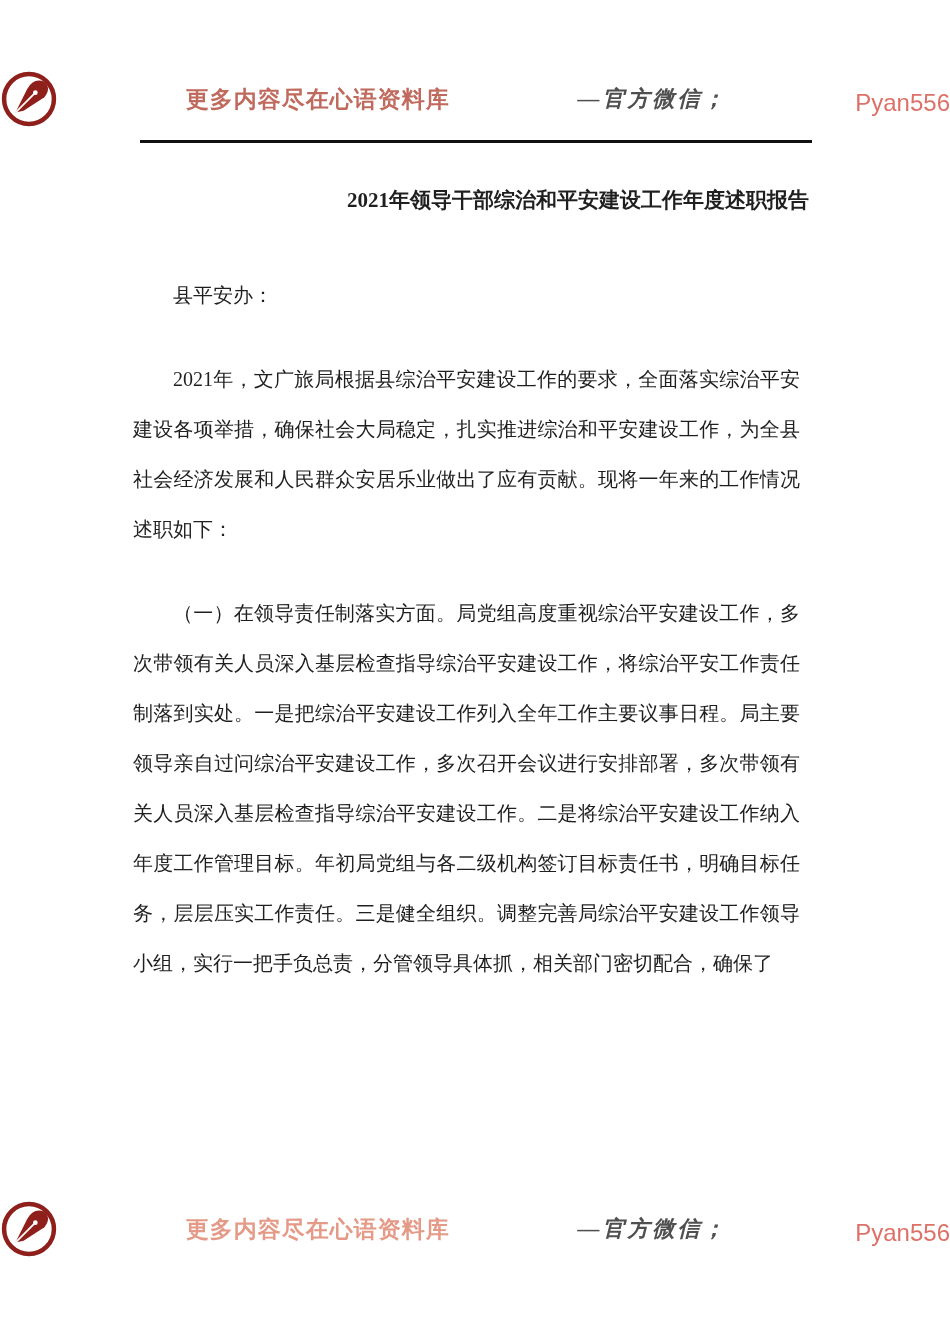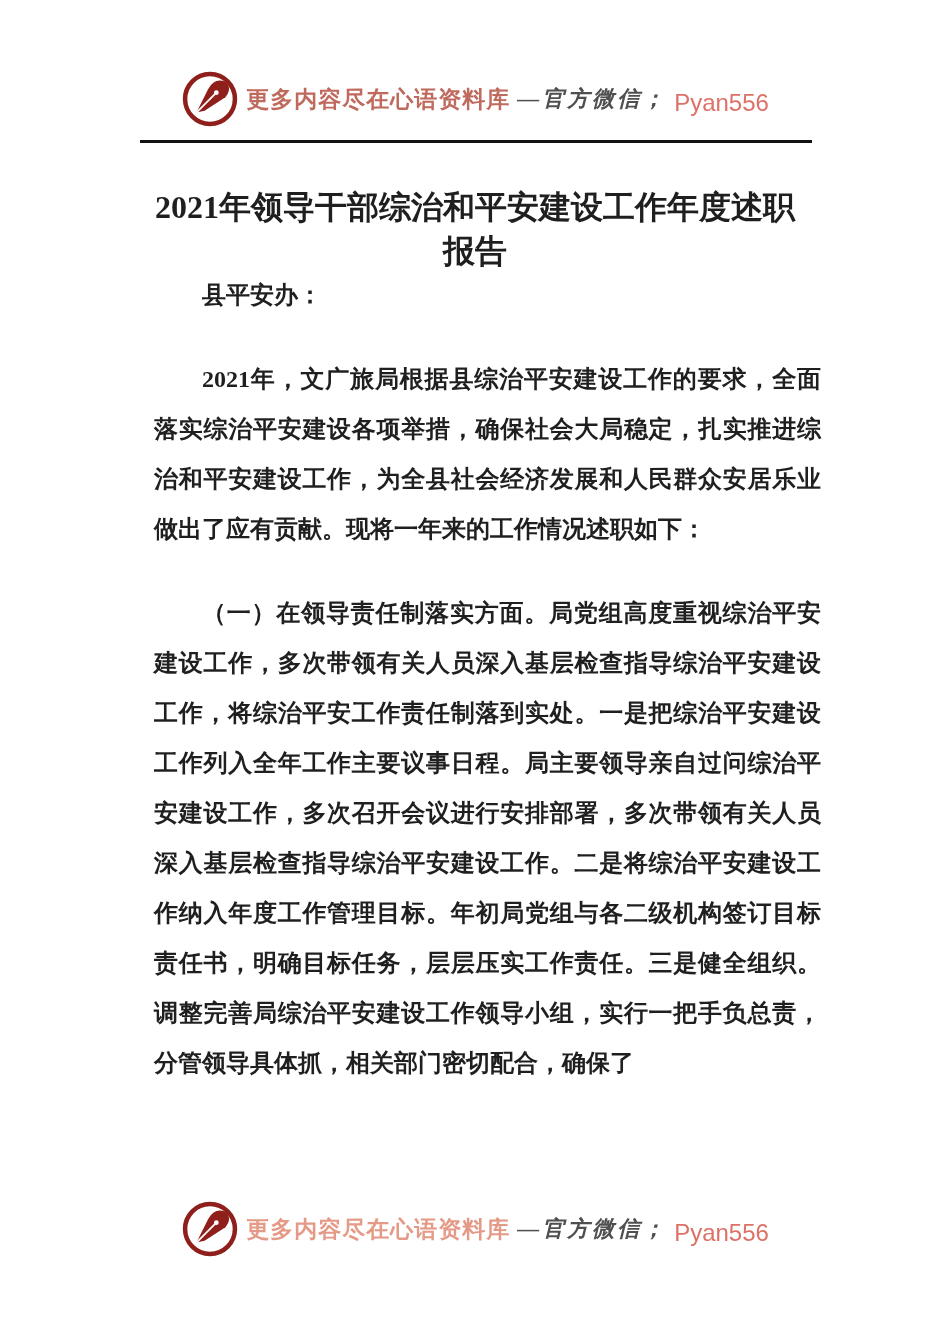--- a/index.html
+++ b/index.html
@@ -10,21 +10,21 @@
     background: var(--page-bg, #ffffff);
     overflow: hidden;
     font-family: "Liberation Serif", serif;
   }
   
   .brand {
     position: absolute;
     left: 0;
     width: 100%;
     display: flex;
-    justify-content: center;
+    justify-content: space-between;
     align-items: center;
     gap: 7px;
     white-space: nowrap;
   }
   .brand.header { top: 70px; }
   .brand.footer { top: 1200px; }
   .logo {
     display: inline-flex;
     width: 58px;
     height: 58px;
@@ -60,35 +60,34 @@
     height: 3px;
     background: var(--rule, #111111);
   }
   
   .doc-title {
     position: absolute;
     top: 186px;
     left: 141px;
     width: 668px;
     margin: 0;
-    text-align: center;
-    font-size: 32px;
+    text-align: right;
+    font-size: 21px;
     font-weight: bold;
     color: var(--body-text, #1f1f1f);
   }
   .doc-body {
     position: absolute;
     top: 270px;
-    left: 154px;
+    left: 133px;
     width: 667px;
-    font-size: 24px;
+    font-size: 20px;
     line-height: 50px;
     text-align: justify;
     color: var(--body-text, #1f1f1f);
-    font-weight: bold;
   }
   .doc-body p {
     margin: 0 0 34px 0;
     text-indent: 2em;
   }
 </style>
 </head>
 <body>
 
 <div class="page">

